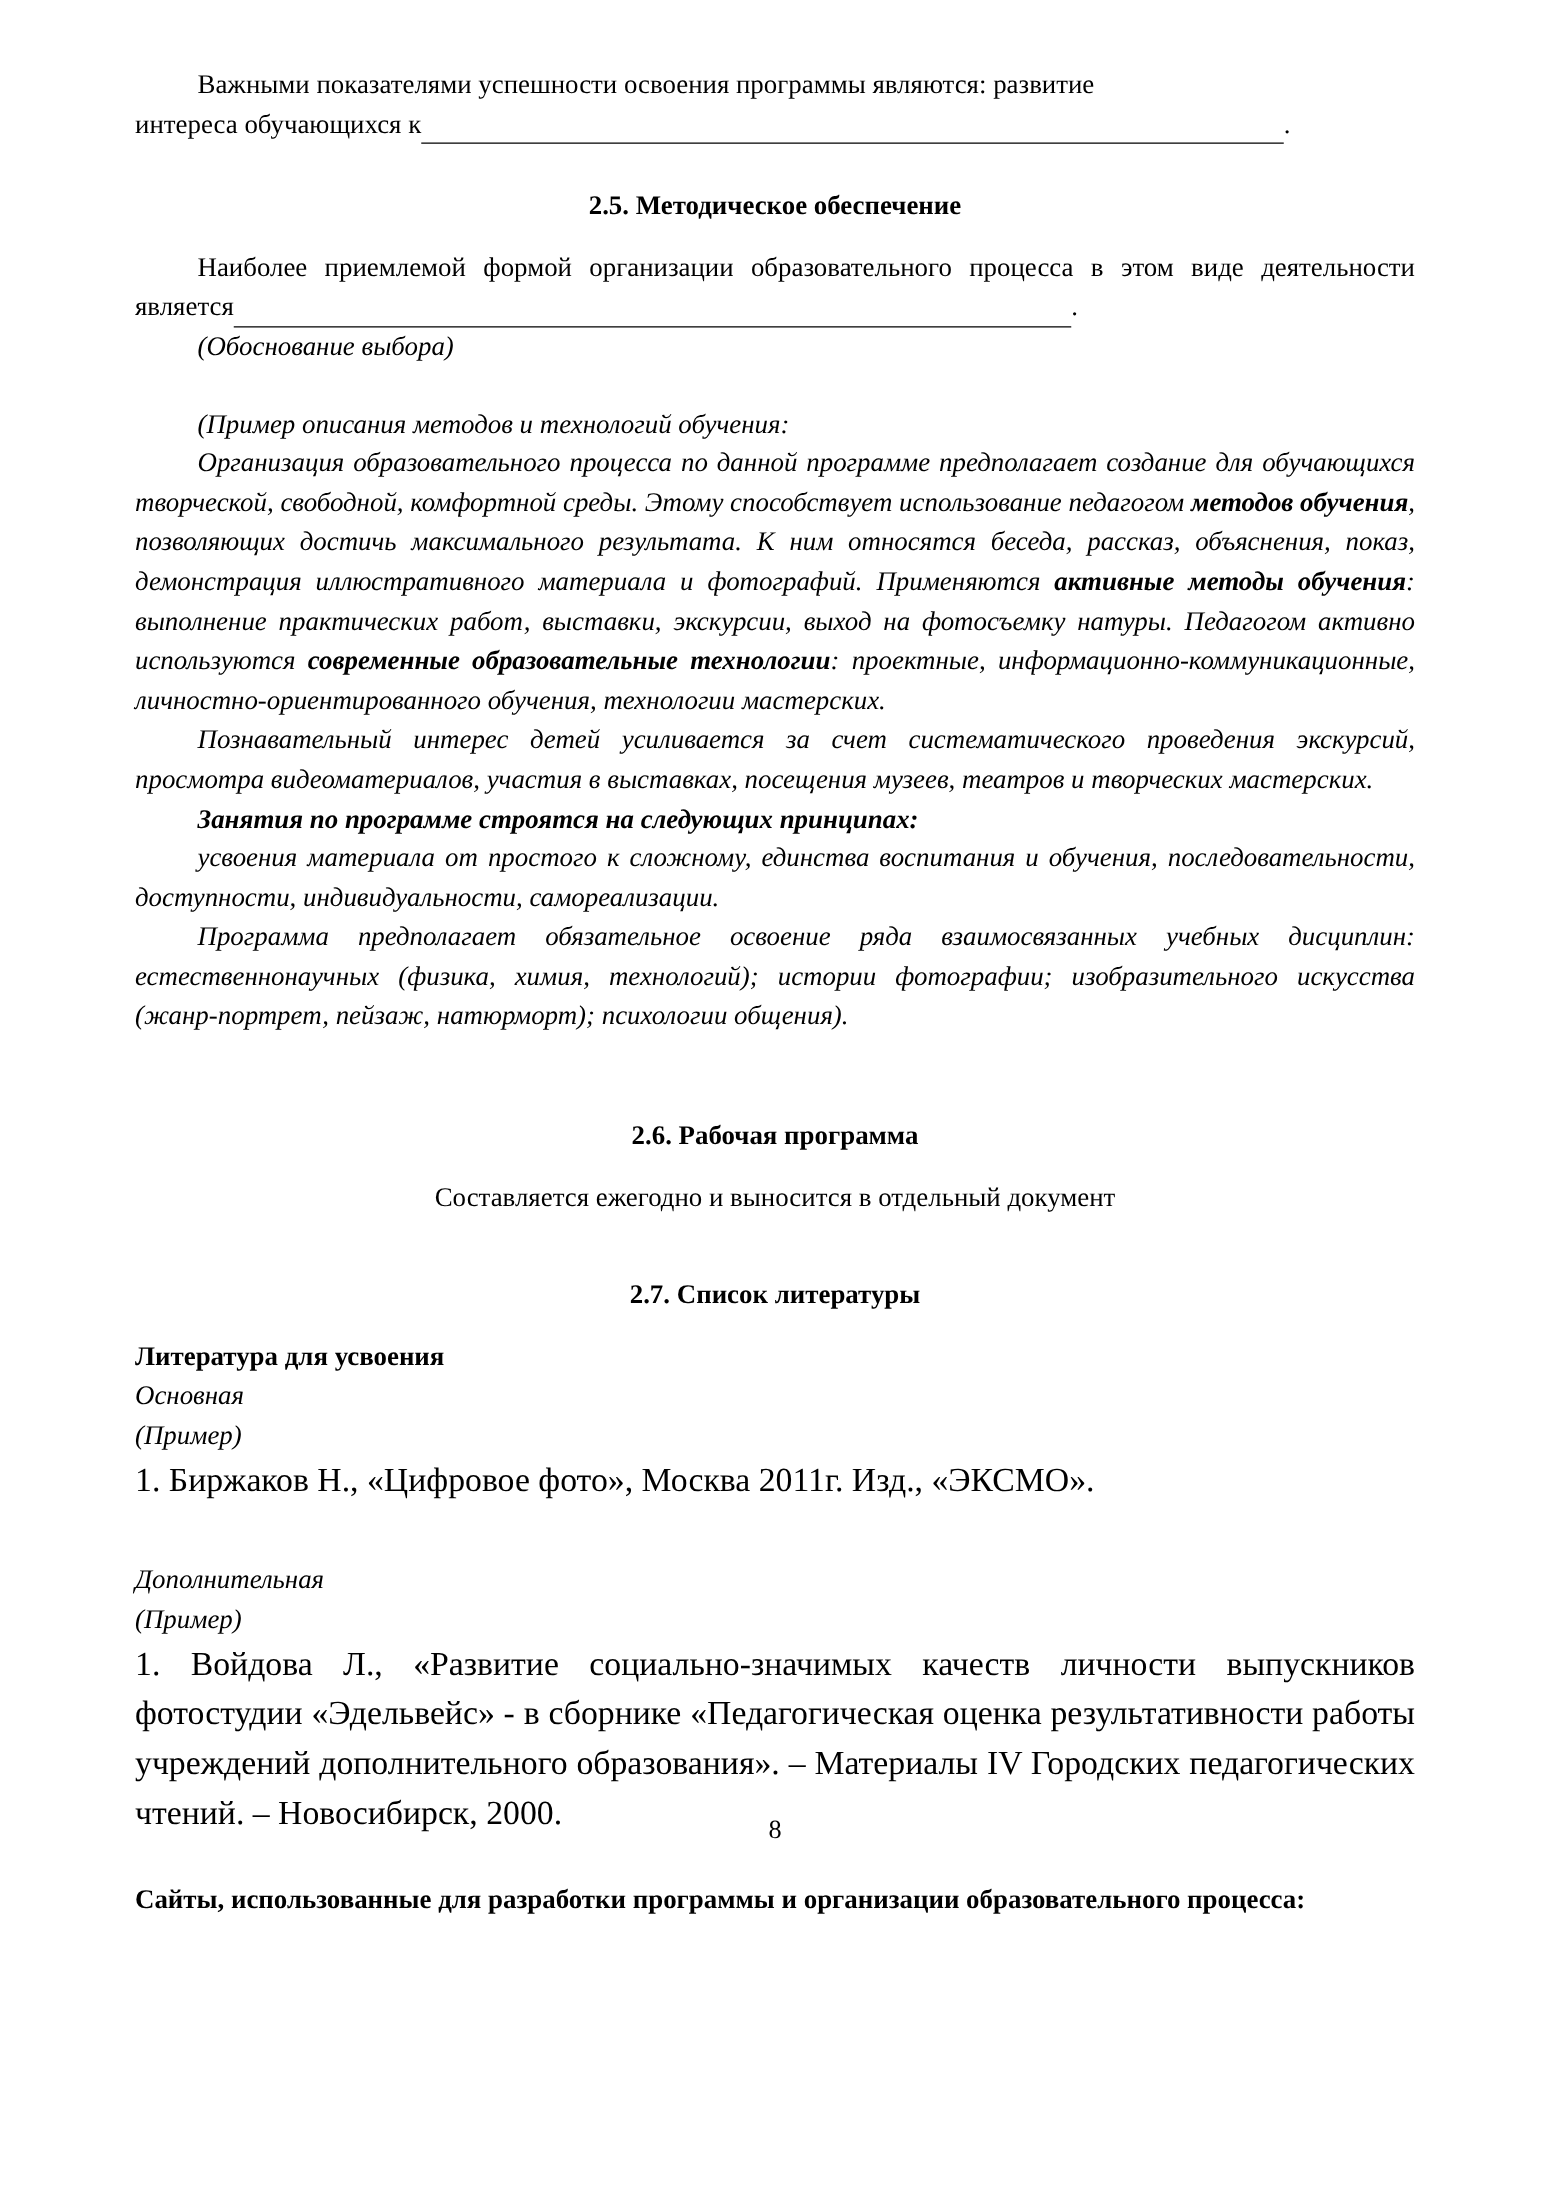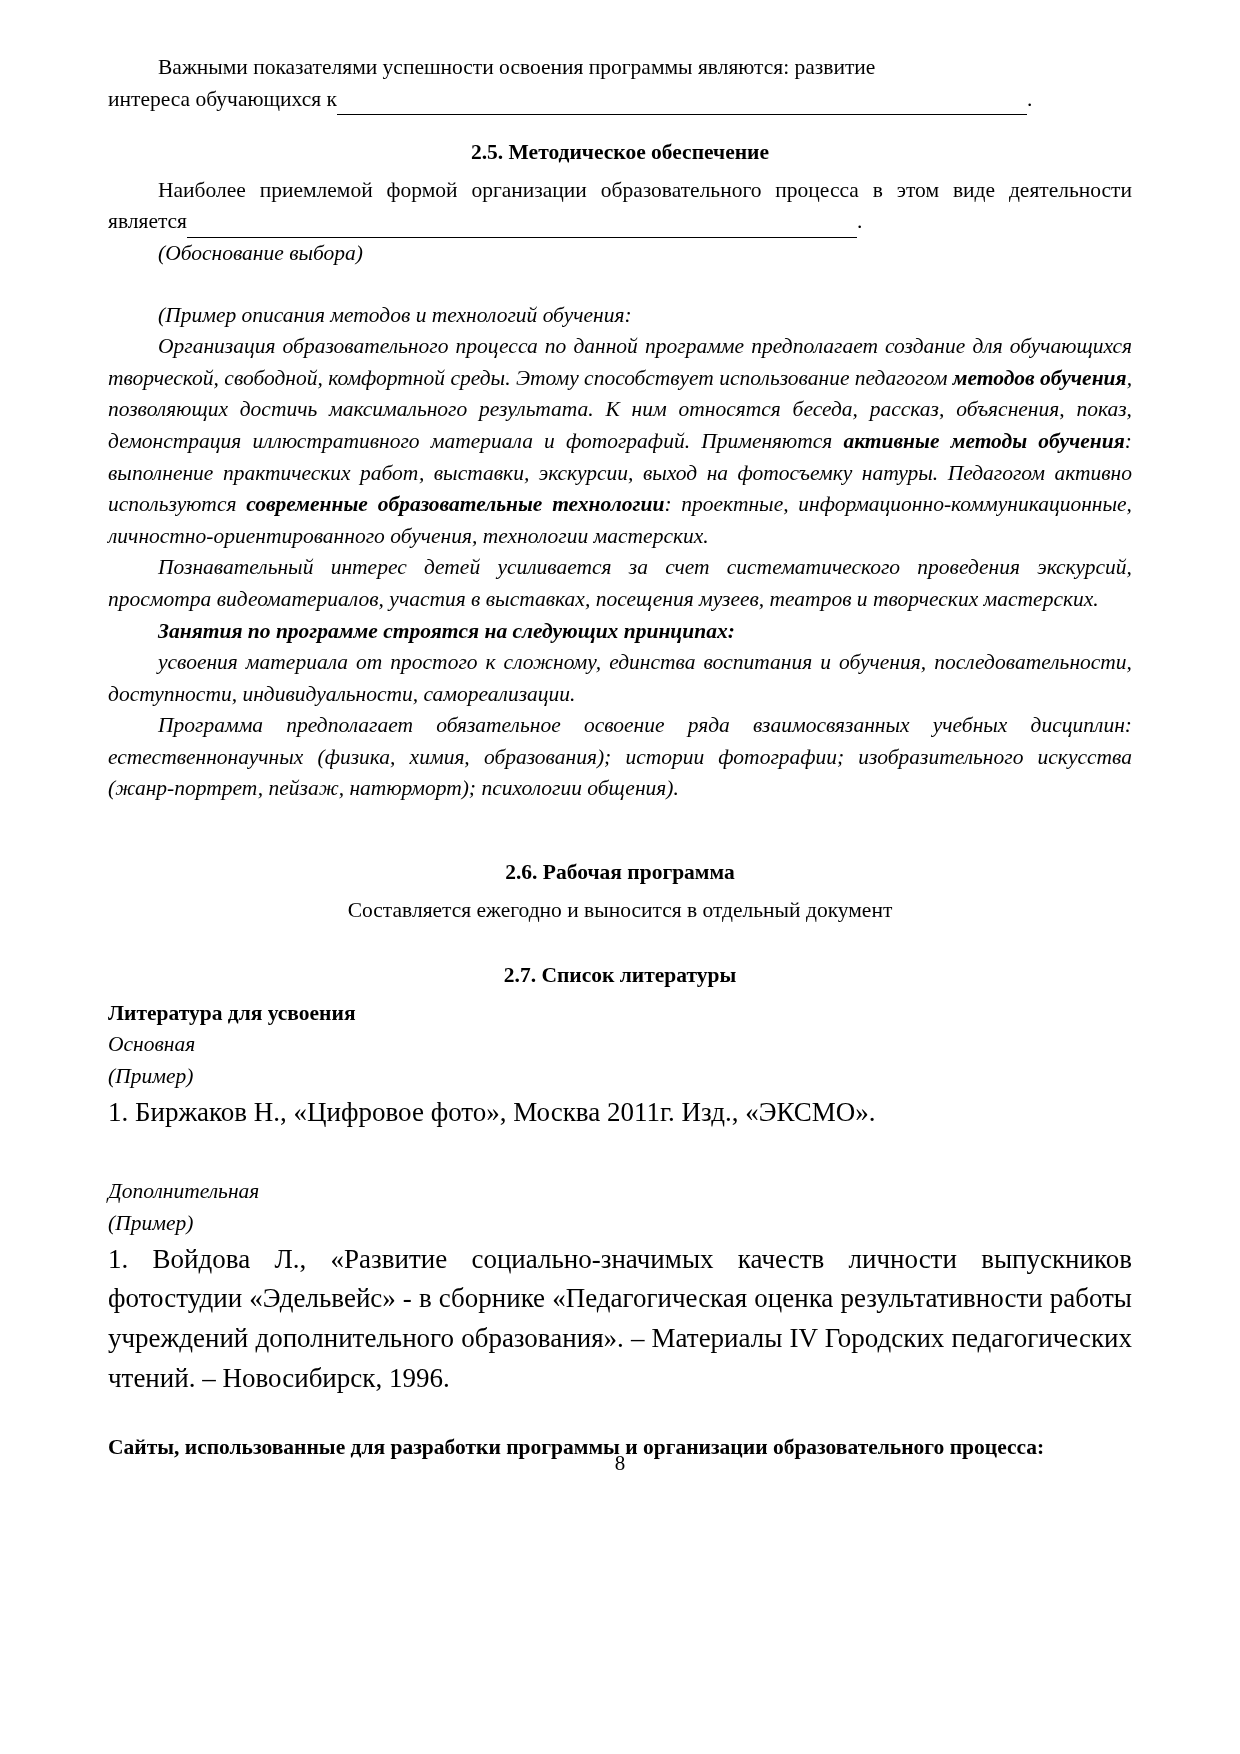--- a/index.html
+++ b/index.html
@@ -39,21 +39,21 @@
   .bold {
     font-weight: bold;
   }
   .ital {
     font-style: italic;
   }
   .heading {
     text-align: center;
     font-weight: bold;
     font-size: 21.5px;
-    margin: 0;
+    margin: 12px;
   }
   .blank-line {
     display: inline-block;
     border-bottom: 1.6px solid #000;
     vertical-align: bottom;
     height: 0.95em;
   }
   .gap-6 { height: 6px; }
   .gap-22 { height: 22px; }
   .gap-30 { height: 30px; }
@@ -123,21 +123,21 @@
   </p>
 
   <p class="indent just-ital">Познавательный интерес детей усиливается за счет систематического проведения экскурсий, просмотра видеоматериалов, участия в выставках, посещения музеев, театров и творческих мастерских.</p>
 
   <p class="indent just-ital bold">Занятия по программе строятся на следующих принципах:</p>
 
   <p class="indent just-ital">усвоения материала от простого к сложному, единства воспитания и обучения, последовательности, доступности, индивидуальности, самореализации.</p>
 
 
 
-  <p class="indent just-ital">Программа предполагает обязательное освоение ряда взаимосвязанных учебных дисциплин: естественнонаучных (физика, химия, образования); истории фотографии; изобразительного искусства (жанр-портрет, пейзаж, натюрморт); психологии общения).</p>
+  <p class="indent just-ital">Программа предполагает обязательное освоение ряда взаимосвязанных учебных дисциплин: естественнонаучных (физика, химия, технологий); истории фотографии; изобразительного искусства (жанр-портрет, пейзаж, натюрморт); психологии общения).</p>
 
   <div class="gap-52"></div>
 
   <p class="heading">2.6. Рабочая программа</p>
 
   <div class="gap-6"></div>
 
   <p class="center">Составляется ежегодно и выносится в отдельный документ</p>
 
   <div class="gap-34"></div>
@@ -153,21 +153,21 @@
   <p class="sub-center-ital">(Пример)</p>
 
   <p class="list-item">1.  Биржаков Н., «Цифровое фото», Москва 2011г. Изд., «ЭКСМО».</p>
 
   <div class="gap-44"></div>
 
   <p class="sub-center-ital">Дополнительная</p>
 
   <p class="sub-center-ital">(Пример)</p>
 
-  <p class="list-item">1. Войдова Л., «Развитие социально-значимых качеств личности выпускников фотостудии «Эдельвейс» - в сборнике «Педагогическая оценка результативности работы учреждений дополнительного образования». – Материалы IV Городских педагогических чтений. – Новосибирск, 1996.</p>
+  <p class="list-item">1. Войдова Л., «Развитие социально-значимых качеств личности выпускников фотостудии «Эдельвейс» - в сборнике «Педагогическая оценка результативности работы учреждений дополнительного образования». – Материалы IV Городских педагогических чтений. – Новосибирск, 2000.</p>
 
   <div class="gap-34"></div>
 
   <p class="lit-head">Сайты, использованные для разработки программы и организации образовательного процесса:</p>
 
   <div class="footer-num">8</div>
 
 </div>
 
 </body></html>

